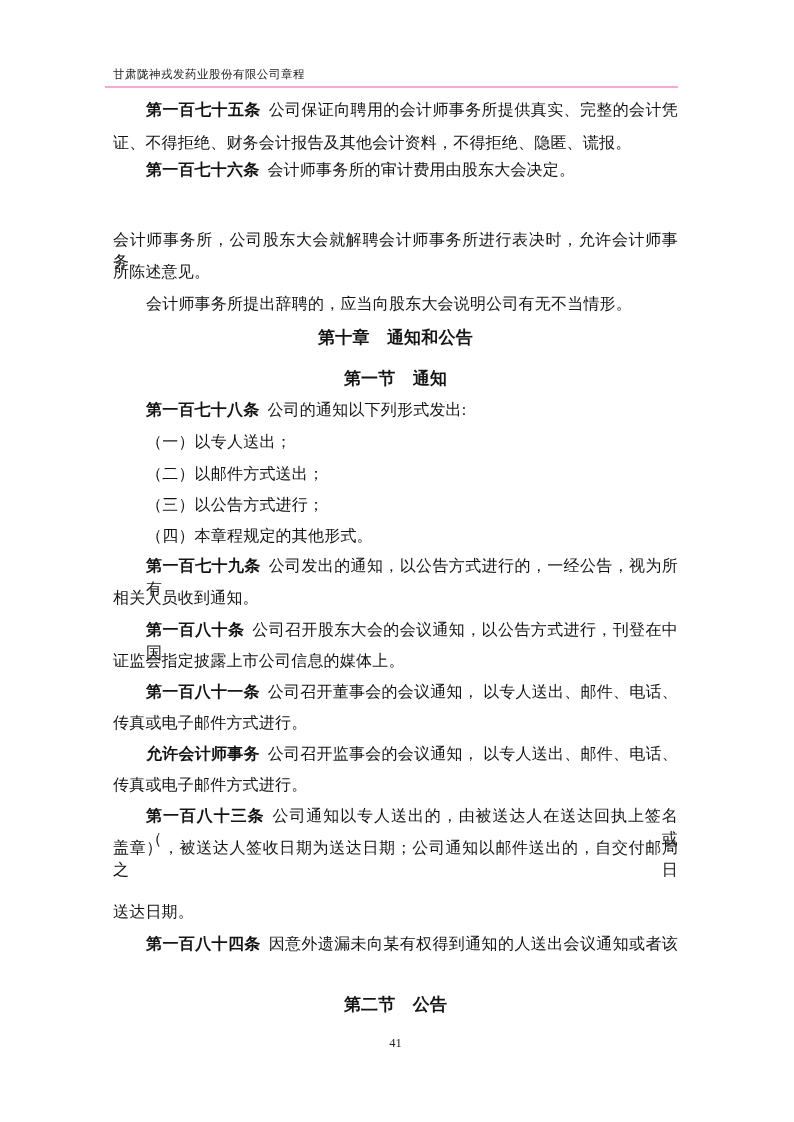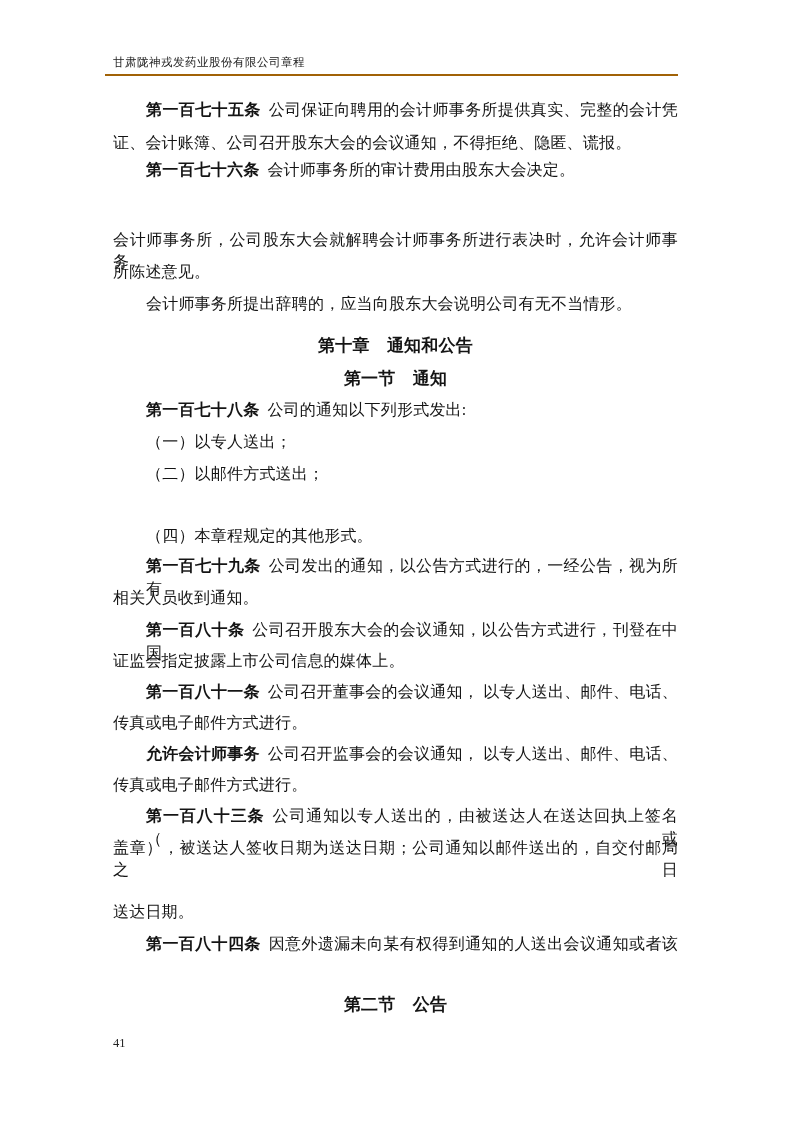--- a/index.html
+++ b/index.html
@@ -12,23 +12,23 @@
     width: 794px;
     height: 1122px;
     background: #ffffff;
     font-family: "Liberation Serif", "DejaVu Serif", serif;
     color: #141414;
     overflow: hidden;
   }
   .page-header {
     position: absolute;
     left: 105px;
-    top: 52px;
+    top: 64px;
     width: 573px;
-    border-bottom: 2px solid #a16207;
+    border-bottom: 2px solid #f9a8d4;
     padding-bottom: 4px;
   }
   .page-header .ht {
     display: inline-block;
     padding-left: 8px;
     font-size: 11.5px;
     letter-spacing: 0.5px;
     color: #222222;
   }
   .ln {
@@ -57,47 +57,48 @@
     text-align: center;
     text-align-last: center;
     font-weight: bold;
     font-size: 17px;
   }
   .page-number {
     position: absolute;
     left: 113px;
     top: 1036px;
     width: 565px;
-    text-align: left;
+    text-align: center;
     font-size: 12.5px;
     color: #222222;
   }
 </style>
 </head>
 <body>
 
 <div class="page">
 
   <div class="page-header">
     <span class="ht">甘肃陇神戎发药业股份有限公司章程</span>
   </div>
 
   <div class="ln ind j" style="top:99px"><span class="num">第一百七十五条</span><span>公司保证向聘用的会计师事务所提供真实、完整的会计凭</span></div>
-  <div class="ln" style="top:132px"><span>证、会计账簿、公司召开股东大会的会议通知，不得拒绝、隐匿、谎报。</span></div>
+  <div class="ln" style="top:132px"><span>证、不得拒绝、财务会计报告及其他会计资料，不得拒绝、隐匿、谎报。</span></div>
   <div class="ln ind" style="top:159px"><span class="num">第一百七十六条</span><span>会计师事务所的审计费用由股东大会决定。</span></div>
   <div class="ln j" style="top:229px"><span>会计师事务所，公司股东大会就解聘会计师事务所进行表决时，允许会计师事务</span></div>
   <div class="ln" style="top:261px"><span>所陈述意见。</span></div>
   <div class="ln ind" style="top:293px"><span>会计师事务所提出辞聘的，应当向股东大会说明公司有无不当情形。</span></div>
 
-  <div class="ln hd" style="top:335px"><span>第十章　通知和公告</span></div>
+  <div class="ln hd" style="top:327px"><span>第十章　通知和公告</span></div>
   <div class="ln hd" style="top:368px"><span>第一节　通知</span></div>
 
   <div class="ln ind" style="top:399px"><span class="num">第一百七十八条</span><span>公司的通知以下列形式发出:</span></div>
   <div class="ln ind" style="top:431px"><span>（一）以专人送出；</span></div>
   <div class="ln ind" style="top:463px"><span>（二）以邮件方式送出；</span></div>
+  <div class="ln ind" style="top:494px"><span>（三）以公告方式进行；</span></div>
   <div class="ln ind j" style="top:555px"><span class="num">第一百七十九条</span><span>公司发出的通知，以公告方式进行的，一经公告，视为所有</span></div>
 
   <div class="ln ind" style="top:525px"><span>（四）本章程规定的其他形式。</span></div>
   <div class="ln" style="top:587px"><span>相关人员收到通知。</span></div>
   <div class="ln ind j" style="top:619px"><span class="num">第一百八十条</span><span>公司召开股东大会的会议通知，以公告方式进行，刊登在中国</span></div>
   <div class="ln" style="top:650px"><span>证监会指定披露上市公司信息的媒体上。</span></div>
   <div class="ln ind j" style="top:681px"><span class="num">第一百八十一条</span><span>公司召开董事会的会议通知， 以专人送出、邮件、电话、</span></div>
   <div class="ln" style="top:712px"><span>传真或电子邮件方式进行。</span></div>
   <div class="ln ind j" style="top:743px"><span class="num">允许会计师事务</span><span>公司召开监事会的会议通知， 以专人送出、邮件、电话、</span></div>
   <div class="ln" style="top:774px"><span>传真或电子邮件方式进行。</span></div>

